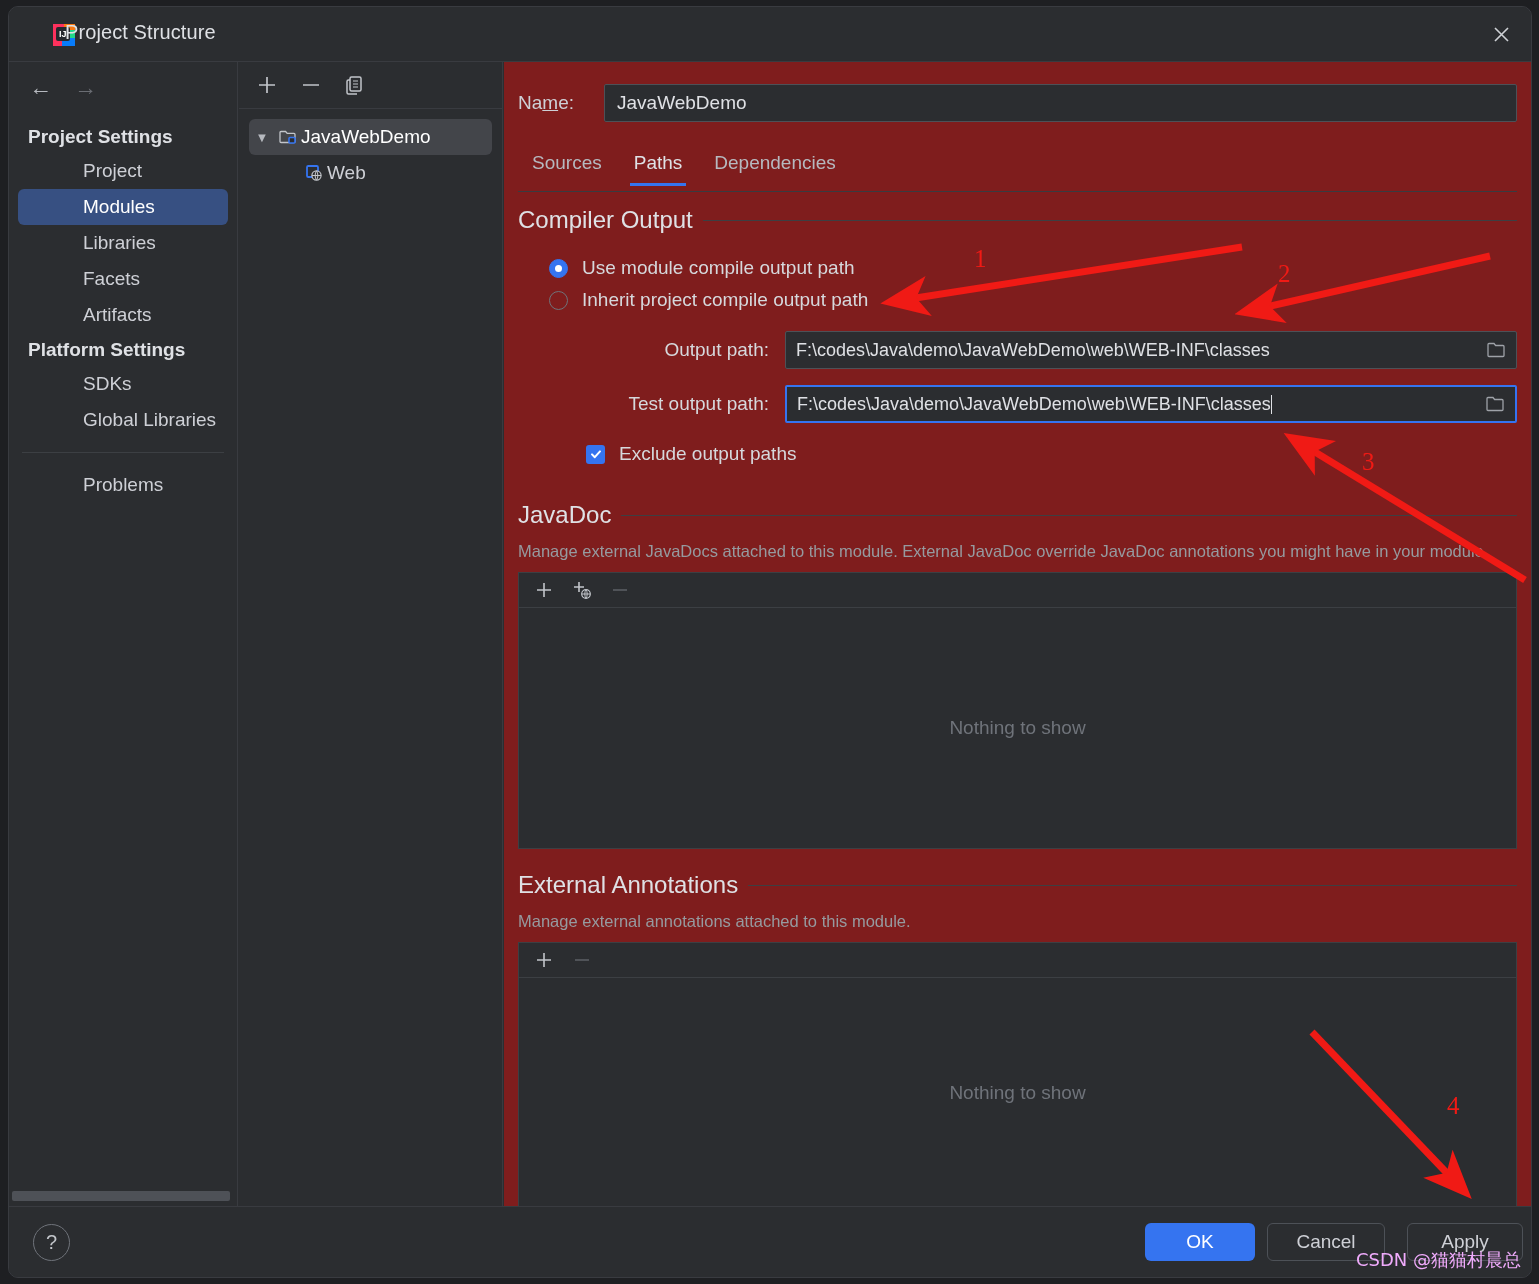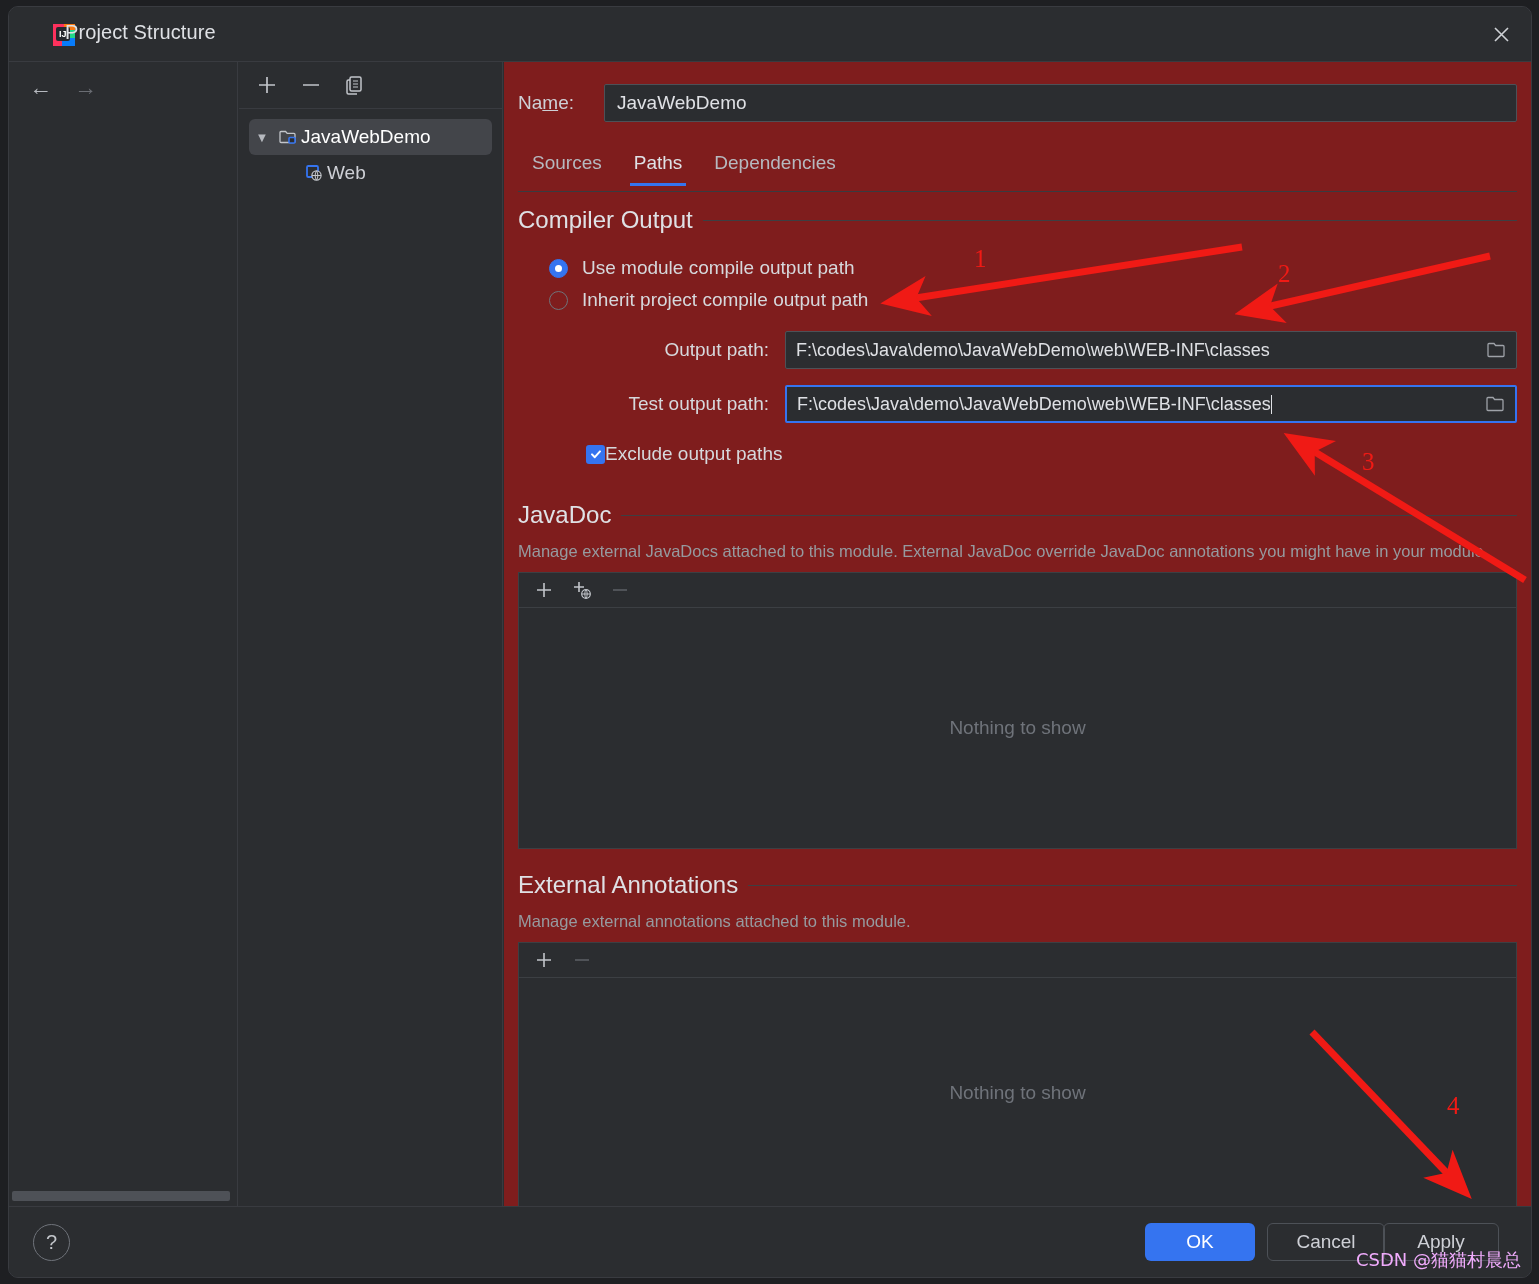--- a/index.html
+++ b/index.html
@@ -145,21 +145,21 @@
     background: #2b2d30; border: 1px solid #4d5157; border-radius: 2px;
     display: flex; align-items: center;
   }
   .path-field.focused { border: 2px solid #3574f0; }
   .path-value {
     flex: 1; font-size: 18px; color: #dfe1e5; padding-left: 10px; white-space: nowrap; overflow: hidden;
   }
   .caret { display: inline-block; width: 1px; height: 19px; background: #dfe1e5; vertical-align: -4px; }
   .browse-icon { width: 40px; display: flex; align-items: center; justify-content: center; cursor: pointer; }
 
-  .check-row { display: flex; align-items: center; gap: 0; height: 32px; }
+  .check-row { display: flex; align-items: center; gap: 14px; height: 32px; }
   .checkbox {
     width: 19px; height: 19px; border-radius: 3px; background: #3574f0;
     display: flex; align-items: center; justify-content: center; flex: none; cursor: pointer;
   }
   .check-label { font-size: 19px; color: #d6d8dc; }
 
   .list-toolbar {
     height: 35px; border: 1px solid #3c3f43; border-bottom: none;
     display: flex; align-items: center; gap: 12px; padding-left: 12px;
     background: #2b2d30;
@@ -185,21 +185,21 @@
     color: #c2c5ca; font-size: 20px; cursor: pointer;
   }
   .dlg-btn {
     position: absolute; top: 16px; height: 38px;
     border-radius: 6px; font-size: 19px;
     display: flex; align-items: center; justify-content: center;
     cursor: pointer; font-family: "Liberation Sans", sans-serif;
   }
   #ok-btn { right: 276px; width: 110px; background: #3574f0; color: #ffffff; border: none; }
   #cancel-btn { right: 146px; width: 118px; background: transparent; color: #ced0d6; border: 1px solid #4d5157; }
-  #apply-btn { right: 32px; width: 116px; background: transparent; color: #ced0d6; border: 1px solid #4d5157; text-align: center; }
+  #apply-btn { right: 8px; width: 116px; background: transparent; color: #ced0d6; border: 1px solid #4d5157; text-align: center; }
 
   
   #annotations { position: absolute; left: 0; top: 0; width: 1539px; height: 1284px; pointer-events: none; }
   .anno-num {
     position: absolute; color: #f01a15; font-size: 25px; font-family: "Liberation Serif", serif;
   }
   #watermark {
     position: absolute; right: 18px; bottom: 12px;
     font-size: 18px; color: #f0abfc; font-family: "DejaVu Sans", sans-serif;
     white-space: nowrap; pointer-events: none;
@@ -231,20 +231,36 @@
       </svg>
     </span>
   </div>
 
   <div id="sidebar">
     <div id="nav-arrows">
       <span class="nav-arrow">←</span>
       <span class="nav-arrow disabled">→</span>
     </div>
 
+    <div style="position:absolute;left:0;top:58px;right:0;">
+      <div class="side-group">Project Settings</div>
+      <div class="side-item">Project</div>
+      <div class="side-item selected">Modules</div>
+      <div class="side-item">Libraries</div>
+      <div class="side-item">Facets</div>
+      <div class="side-item">Artifacts</div>
+
+      <div class="side-group">Platform Settings</div>
+      <div class="side-item">SDKs</div>
+      <div class="side-item">Global Libraries</div>
+
+      <div class="side-sep"></div>
+
+      <div class="side-item">Problems</div>
+    </div>
 
     <div id="side-scroll-track">
       <div id="side-scroll-thumb"></div>
     </div>
   </div>
 
   <div id="treecol">
     <div id="tree-toolbar">
       <span class="tb-icon">
         <svg width="22" height="22" viewBox="0 0 22 22">

